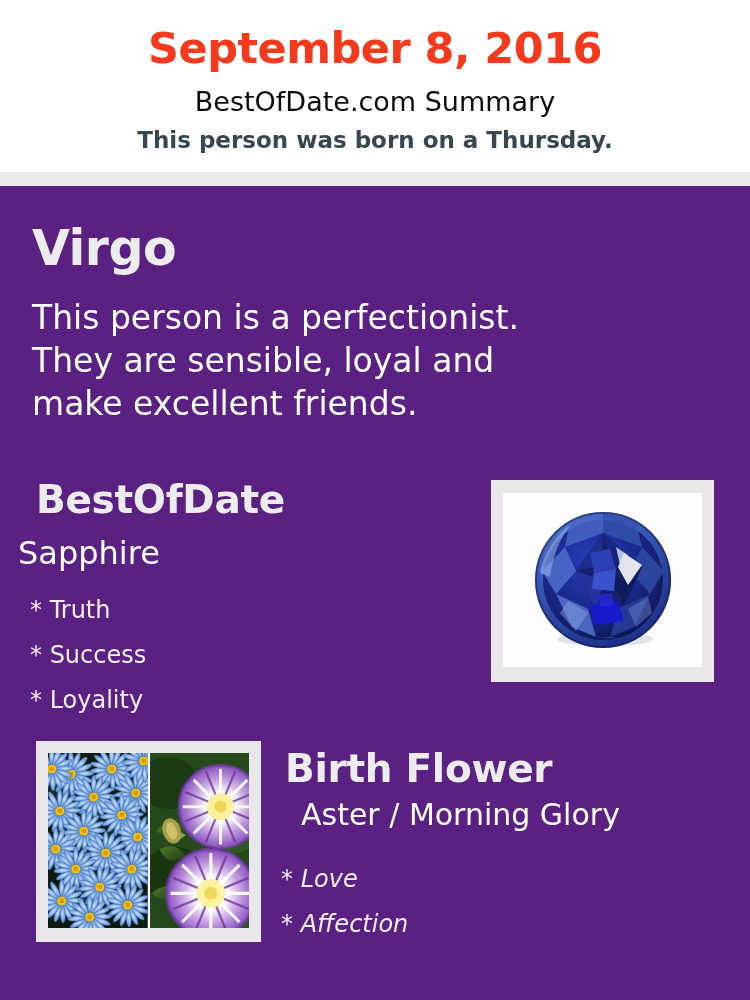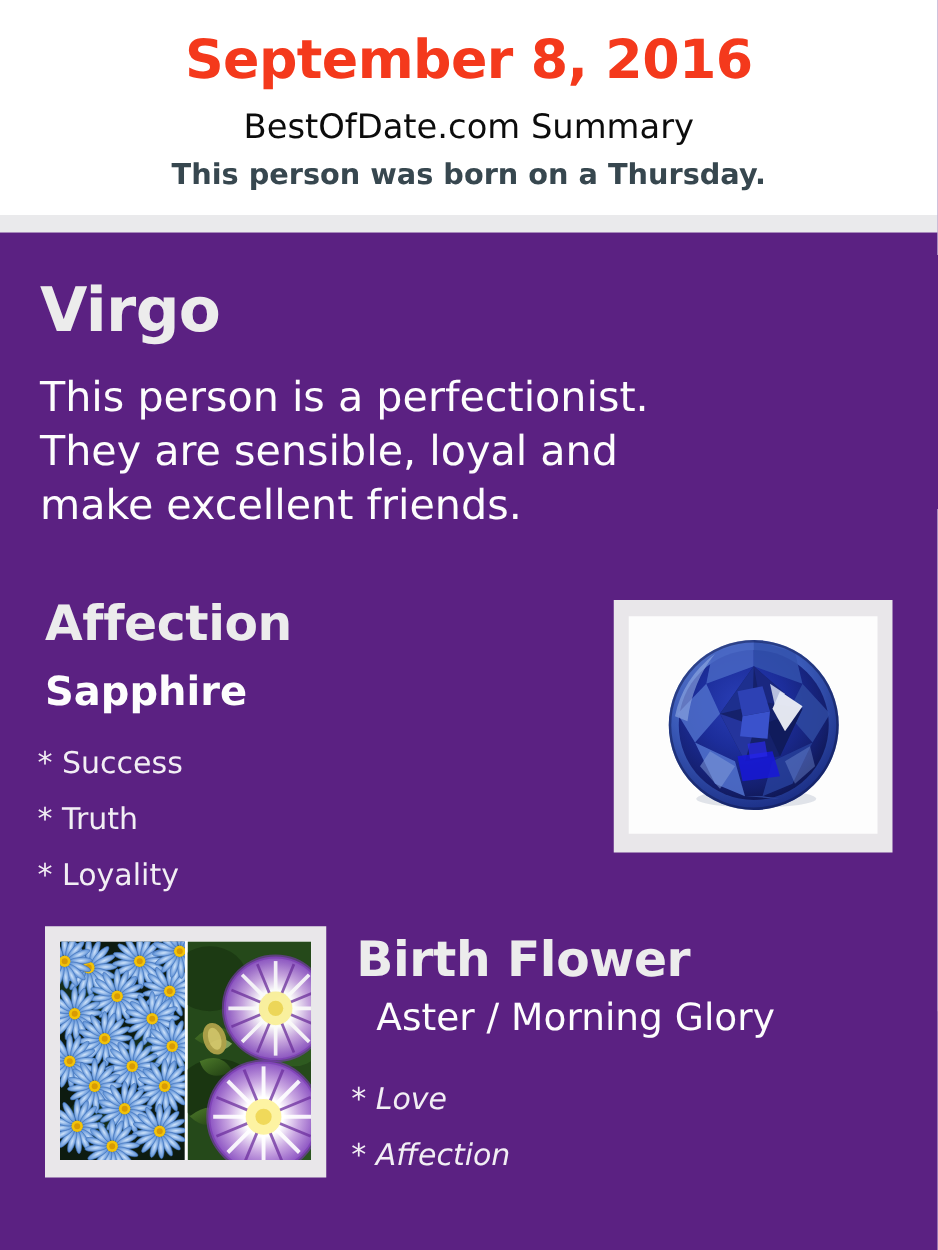--- a/index.html
+++ b/index.html
@@ -113,24 +113,24 @@
     left: 36px;
     top: 479px;
     font-size: 39px;
     font-weight: bold;
     color: #ececec;
     letter-spacing: -0.3px;
     line-height: 1.1;
   }
   .stone-name {
     position: absolute;
-    left: 36px;
+    left: 18px;
     top: 536px;
     font-size: 32px;
-    font-weight: bold;
+    font-weight: normal;
     color: #fdfdfd;
     line-height: 1.1;
   }
   .stone-list {
     position: absolute;
     left: 30px;
     top: 588px;
     margin: 0;
     padding: 0;
     list-style: none;
@@ -246,25 +246,25 @@
   </div>
   <div class="header-divider"></div>
 
   <div class="panel"></div>
 
   <div class="zodiac-name">Virgo</div>
   <div class="zodiac-desc">This person is a perfectionist.
 They are sensible, loyal and
 make excellent friends.</div>
 
-  <div class="stone-title">Affection</div>
+  <div class="stone-title">BestOfDate</div>
   <div class="stone-name">Sapphire</div>
   <ul class="stone-list">
+    <li>* Truth</li>
     <li>* Success</li>
-    <li>* Truth</li>
     <li>* Loyality</li>
   </ul>
 
   <div class="stone-frame">
     <div class="stone-photo">
       <svg class="gem" viewBox="0 0 142 142">
         <defs>
           <radialGradient id="gemBody" cx="42%" cy="36%" r="72%">
             <stop offset="0%" stop-color="#2a3fb8"></stop>
             <stop offset="42%" stop-color="#1c2d9a"></stop>

